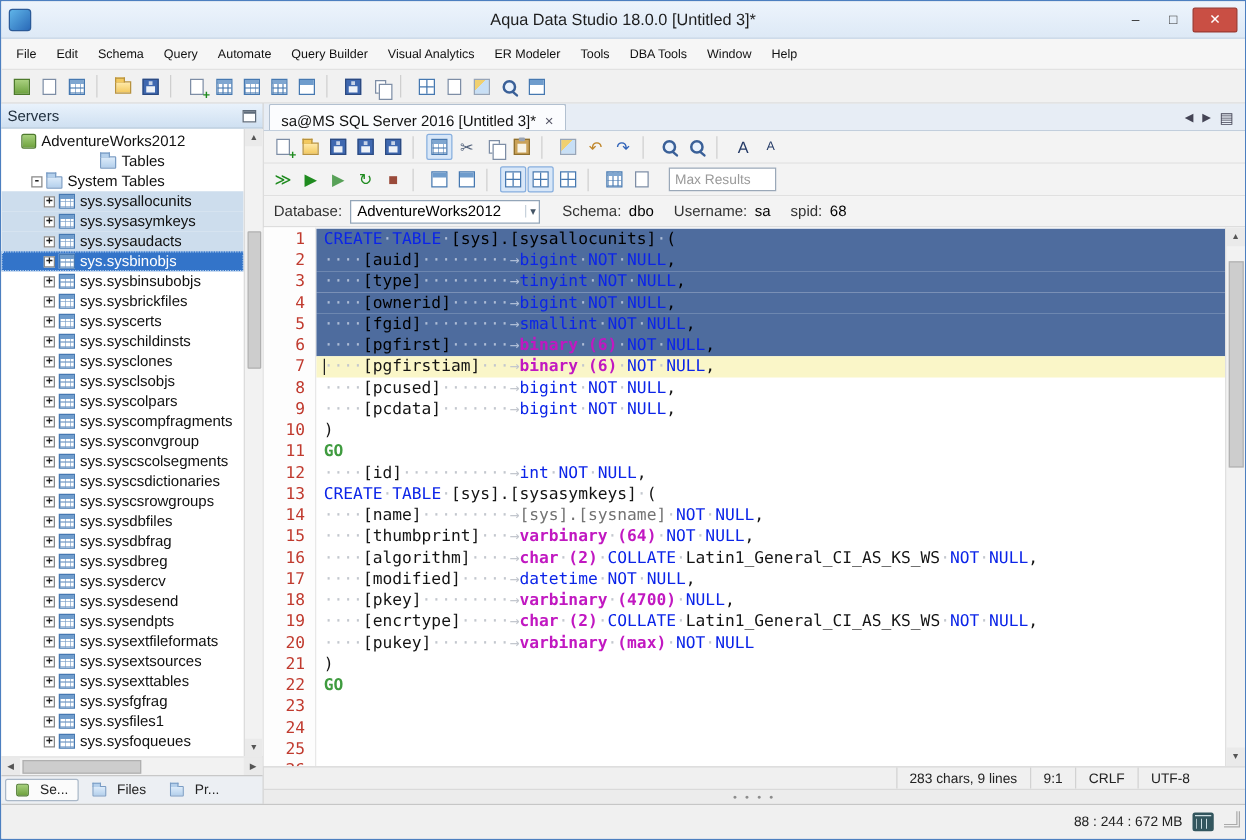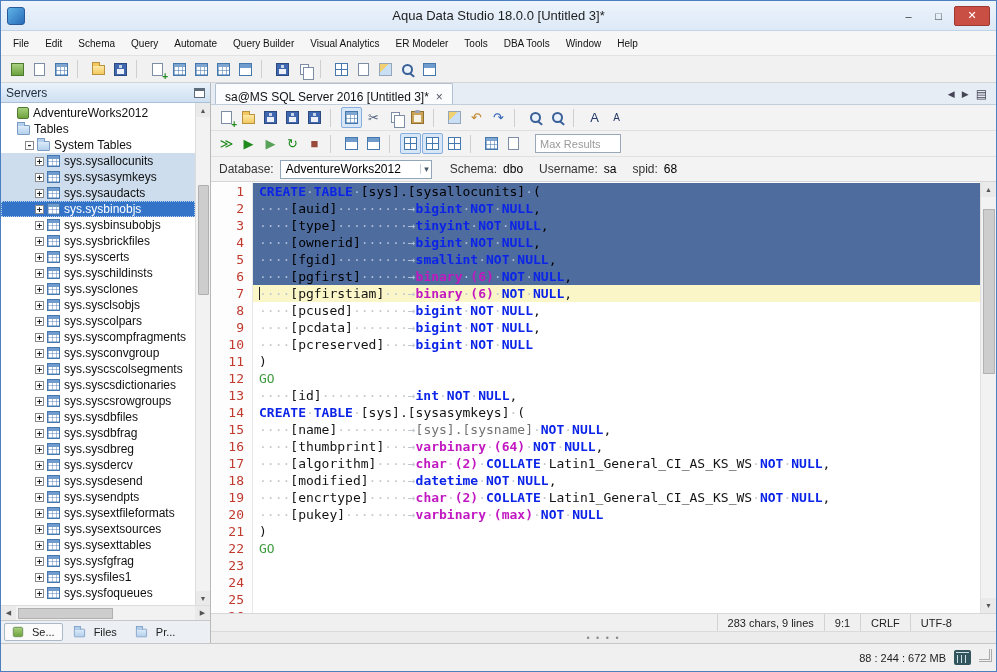--- a/index.html
+++ b/index.html
@@ -102,24 +102,24 @@
 
   
   .editor{flex:1;display:flex;min-height:0;background:#fff}
   .gutter{width:42px;flex:none;padding:1px 8px 0 0;text-align:right;font:13px/17px "DejaVu Sans Mono",monospace;color:#c03a2e;background:#fdfdfd;border-right:1px solid #e8e8e8}
   .ln{height:17px}
   .codearea{flex:1;min-width:0;overflow:hidden;padding-top:1px;font:13px/17px "DejaVu Sans Mono",monospace}
   .line{height:17px;white-space:pre;padding-left:6px;position:relative}
   .line.sel{background:#4e6c9e}
   .line.cur{background:#faf6c8}
   .line.cur::after{content:"";position:absolute;left:6px;top:2px;bottom:2px;width:1px;background:#222}
-  .sg-k{color:#0b24e8;font-weight:bold}
+  .sg-k{color:#0b24e8;font-weight:normal}
   .sg-b{color:#737373}
   .sg-t{color:#c118c1;font-weight:bold}
-  .sg-g{color:#3f9b3f;font-weight:normal}
+  .sg-g{color:#3f9b3f;font-weight:bold}
   .sg-p{color:#141414}
   .sg-w{color:#c3c7ce}
   .line.sel .sg-w{color:#aebdd6}
   .line.sel .sg-p{color:#000}
   .vscroll{width:16px;flex:none;background:#f2f2f2;border-left:1px solid #e0e0e0;display:flex;flex-direction:column;align-items:center}
   .vscroll .sarr{height:15px}
   .vthumb{width:12px;height:165px;margin-top:12px;background:#cdcdcd;border:1px solid #b2b2b2;flex:none}
 
   .ed-status{height:18px;flex:none;background:#f0f0f0;border-top:1px solid #d8d8d8;display:flex;align-items:center;justify-content:flex-end;font-size:11px;color:#222;padding-right:34px}
   .es-cell{padding:0 10px;border-left:1px solid #d2d2d2;height:100%;display:flex;align-items:center}
@@ -229,21 +229,21 @@
         <span>Servers</span>
         <span class="dock"></span>
       </div>
       <div class="treewrap">
         <div class="tree">
             <div class="trow" style="padding-left: 4px;">
               <span class="exp-sp"></span>
               <span class="ti ti-server"></span>
               <span class="tlabel">AdventureWorks2012</span>
             </div>
-            <div class="trow" style="padding-left: 4px;">
+            <div class="trow" style="padding-left: 4px; justify-content: center;">
               <span class="exp-sp"></span>
               <span class="ti ti-folder"></span>
               <span class="tlabel">Tables</span>
             </div>
             <div class="trow" style="padding-left: 24px;">
               <span class="exp">-</span>
               <span class="ti ti-folder"></span>
               <span class="tlabel">System Tables</span>
             </div>
             <div class="trow dim" style="padding-left: 34px;">
@@ -553,29 +553,29 @@
         <div class="codearea">
             <div class="line sel"><span class="sg-k">CREATE</span><span class="sg-w">·</span><span class="sg-k">TABLE</span><span class="sg-w">·</span><span class="sg-p">[sys].[sysallocunits]</span><span class="sg-w">·</span><span class="sg-p">(</span></div>
             <div class="line sel"><span class="sg-w">····</span><span class="sg-p">[auid]</span><span class="sg-w">·········→</span><span class="sg-k">bigint</span><span class="sg-w">·</span><span class="sg-k">NOT</span><span class="sg-w">·</span><span class="sg-k">NULL</span><span class="sg-p">,</span></div>
             <div class="line sel"><span class="sg-w">····</span><span class="sg-p">[type]</span><span class="sg-w">·········→</span><span class="sg-k">tinyint</span><span class="sg-w">·</span><span class="sg-k">NOT</span><span class="sg-w">·</span><span class="sg-k">NULL</span><span class="sg-p">,</span></div>
             <div class="line sel"><span class="sg-w">····</span><span class="sg-p">[ownerid]</span><span class="sg-w">······→</span><span class="sg-k">bigint</span><span class="sg-w">·</span><span class="sg-k">NOT</span><span class="sg-w">·</span><span class="sg-k">NULL</span><span class="sg-p">,</span></div>
             <div class="line sel"><span class="sg-w">····</span><span class="sg-p">[fgid]</span><span class="sg-w">·········→</span><span class="sg-k">smallint</span><span class="sg-w">·</span><span class="sg-k">NOT</span><span class="sg-w">·</span><span class="sg-k">NULL</span><span class="sg-p">,</span></div>
             <div class="line sel"><span class="sg-w">····</span><span class="sg-p">[pgfirst]</span><span class="sg-w">······→</span><span class="sg-t">binary</span><span class="sg-w">·</span><span class="sg-t">(6)</span><span class="sg-w">·</span><span class="sg-k">NOT</span><span class="sg-w">·</span><span class="sg-k">NULL</span><span class="sg-p">,</span></div>
             <div class="line cur"><span class="sg-w">····</span><span class="sg-p">[pgfirstiam]</span><span class="sg-w">···→</span><span class="sg-t">binary</span><span class="sg-w">·</span><span class="sg-t">(6)</span><span class="sg-w">·</span><span class="sg-k">NOT</span><span class="sg-w">·</span><span class="sg-k">NULL</span><span class="sg-p">,</span></div>
             <div class="line"><span class="sg-w">····</span><span class="sg-p">[pcused]</span><span class="sg-w">·······→</span><span class="sg-k">bigint</span><span class="sg-w">·</span><span class="sg-k">NOT</span><span class="sg-w">·</span><span class="sg-k">NULL</span><span class="sg-p">,</span></div>
             <div class="line"><span class="sg-w">····</span><span class="sg-p">[pcdata]</span><span class="sg-w">·······→</span><span class="sg-k">bigint</span><span class="sg-w">·</span><span class="sg-k">NOT</span><span class="sg-w">·</span><span class="sg-k">NULL</span><span class="sg-p">,</span></div>
-            <div class="line"><span class="sg-w">····</span><span class="sg-p">[pcreserved]</span><span class="sg-w">···→</span><span class="sg-k">bigint</span><span class="sg-w">·</span><span class="sg-k">NOT</span><span class="sg-w">·</span><span class="sg-k">NULL</span></div>
             <div class="line"><span class="sg-p">)</span></div>
             <div class="line"><span class="sg-g">GO</span></div>
             <div class="line"><span class="sg-w">····</span><span class="sg-p">[id]</span><span class="sg-w">···········→</span><span class="sg-k">int</span><span class="sg-w">·</span><span class="sg-k">NOT</span><span class="sg-w">·</span><span class="sg-k">NULL</span><span class="sg-p">,</span></div>
             <div class="line"><span class="sg-k">CREATE</span><span class="sg-w">·</span><span class="sg-k">TABLE</span><span class="sg-w">·</span><span class="sg-p">[sys].[sysasymkeys]</span><span class="sg-w">·</span><span class="sg-p">(</span></div>
             <div class="line"><span class="sg-w">····</span><span class="sg-p">[name]</span><span class="sg-w">·········→</span><span class="sg-b">[sys].[sysname]</span><span class="sg-w">·</span><span class="sg-k">NOT</span><span class="sg-w">·</span><span class="sg-k">NULL</span><span class="sg-p">,</span></div>
             <div class="line"><span class="sg-w">····</span><span class="sg-p">[thumbprint]</span><span class="sg-w">···→</span><span class="sg-t">varbinary</span><span class="sg-w">·</span><span class="sg-t">(64)</span><span class="sg-w">·</span><span class="sg-k">NOT</span><span class="sg-w">·</span><span class="sg-k">NULL</span><span class="sg-p">,</span></div>
             <div class="line"><span class="sg-w">····</span><span class="sg-p">[algorithm]</span><span class="sg-w">····→</span><span class="sg-t">char</span><span class="sg-w">·</span><span class="sg-t">(2)</span><span class="sg-w">·</span><span class="sg-k">COLLATE</span><span class="sg-w">·</span><span class="sg-p">Latin1_General_CI_AS_KS_WS</span><span class="sg-w">·</span><span class="sg-k">NOT</span><span class="sg-w">·</span><span class="sg-k">NULL</span><span class="sg-p">,</span></div>
             <div class="line"><span class="sg-w">····</span><span class="sg-p">[modified]</span><span class="sg-w">·····→</span><span class="sg-k">datetime</span><span class="sg-w">·</span><span class="sg-k">NOT</span><span class="sg-w">·</span><span class="sg-k">NULL</span><span class="sg-p">,</span></div>
+            <div class="line"><span class="sg-w">····</span><span class="sg-p">[pkey]</span><span class="sg-w">·········→</span><span class="sg-t">varbinary</span><span class="sg-w">·</span><span class="sg-t">(4700)</span><span class="sg-w">·</span><span class="sg-k">NULL</span><span class="sg-p">,</span></div>
             <div class="line"><span class="sg-w">····</span><span class="sg-p">[encrtype]</span><span class="sg-w">·····→</span><span class="sg-t">char</span><span class="sg-w">·</span><span class="sg-t">(2)</span><span class="sg-w">·</span><span class="sg-k">COLLATE</span><span class="sg-w">·</span><span class="sg-p">Latin1_General_CI_AS_KS_WS</span><span class="sg-w">·</span><span class="sg-k">NOT</span><span class="sg-w">·</span><span class="sg-k">NULL</span><span class="sg-p">,</span></div>
             <div class="line"><span class="sg-w">····</span><span class="sg-p">[pukey]</span><span class="sg-w">········→</span><span class="sg-t">varbinary</span><span class="sg-w">·</span><span class="sg-t">(max)</span><span class="sg-w">·</span><span class="sg-k">NOT</span><span class="sg-w">·</span><span class="sg-k">NULL</span></div>
             <div class="line"><span class="sg-p">)</span></div>
             <div class="line"><span class="sg-g">GO</span></div>
           </div>
         <div class="vscroll">
           <span class="sarr">▲</span>
           <span class="vthumb"></span>
           <span class="sarr down">▼</span>
         </div>

